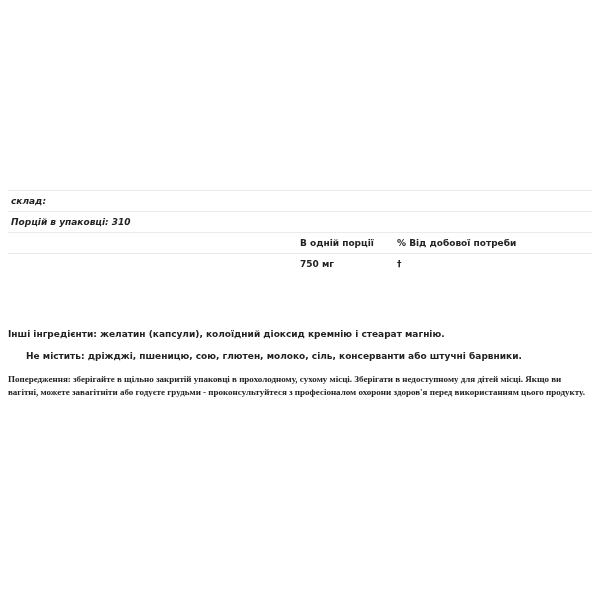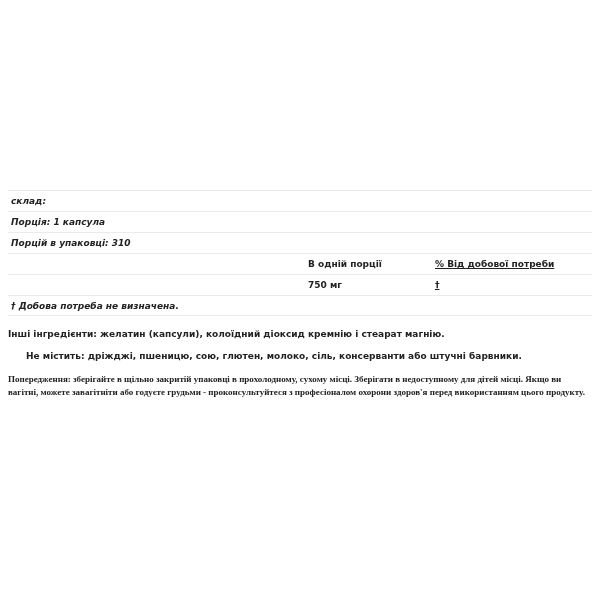--- a/index.html
+++ b/index.html
@@ -32,53 +32,47 @@
     }
     .row.last {
       border-bottom: 1px solid #ebebeb;
     }
     .cell {
       position: absolute;
       top: 0;
       white-space: nowrap;
     }
     .c1 { left: 3px; font-style: italic; }
-    .c2 { left: 292px; margin-left: 8px; }
-    .c3 { left: 427px; text-decoration: underline; }
+    .c2 { left: 292px; }
+    .c3 { left: 389px; }
     .para {
       position: absolute;
       left: 8px;
       width: 584px;
       font-size: 9px;
       font-weight: bold;
       line-height: 13px;
       color: #222222;
     }
   </style>
 </head>
 <body>
 
 <div class="facts">
   <div class="row">
     <span class="cell c1">склад:</span>
   </div>
   <div class="row">
-    <span class="cell c1">Порція: 1 капсула</span>
-  </div>
-  <div class="row">
     <span class="cell c1">Порцій в упаковці: 310</span>
   </div>
   <div class="row">
     <span class="cell c2">В одній порції</span>
     <span class="cell c3">% Від добової потреби</span>
   </div>
   <div class="row">
     <span class="cell c2">750 мг</span>
     <span class="cell c3">†</span>
   </div>
-  <div class="row last">
-    <span class="cell c1">† Добова потреба не визначена.</span>
-  </div>
 </div>
 
 <div class="para" style="top:328px;">Інші інгредієнти: желатин (капсули), колоїдний діоксид кремнію і стеарат магнію.</div>
 <div class="para" style="top:350px;margin-left:18px;">Не містить: дріжджі, пшеницю, сою, глютен, молоко, сіль, консерванти або штучні барвники.</div>
 <div class="para" style="top:373px;font-family:Liberation Serif, serif;">Попередження: зберігайте в щільно закритій упаковці в прохолодному, сухому місці. Зберігати в недоступному для дітей місці. Якщо ви вагітні, можете завагітніти або годуєте грудьми - проконсультуйтеся з професіоналом охорони здоров'я перед використанням цього продукту.</div>
 
 </body></html>

